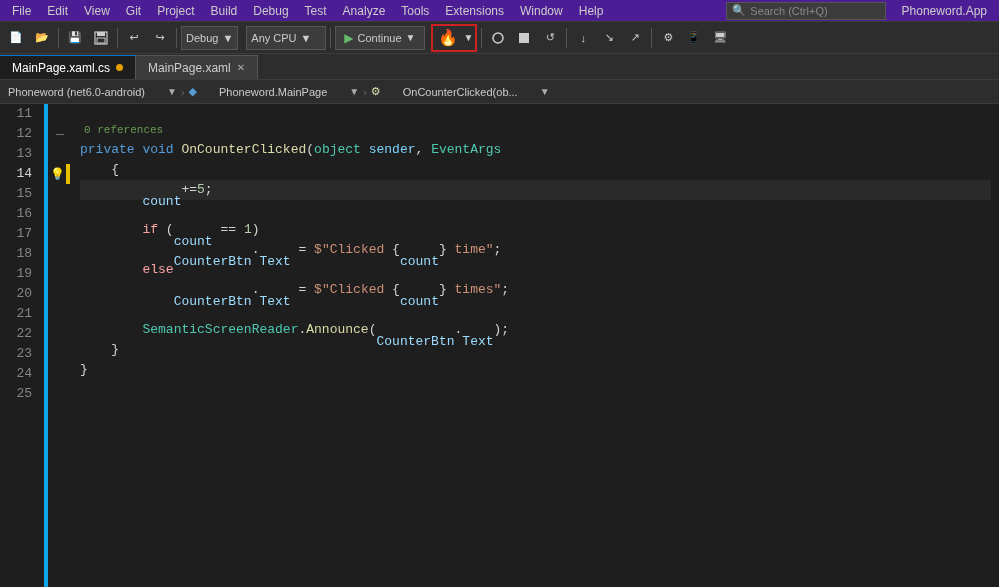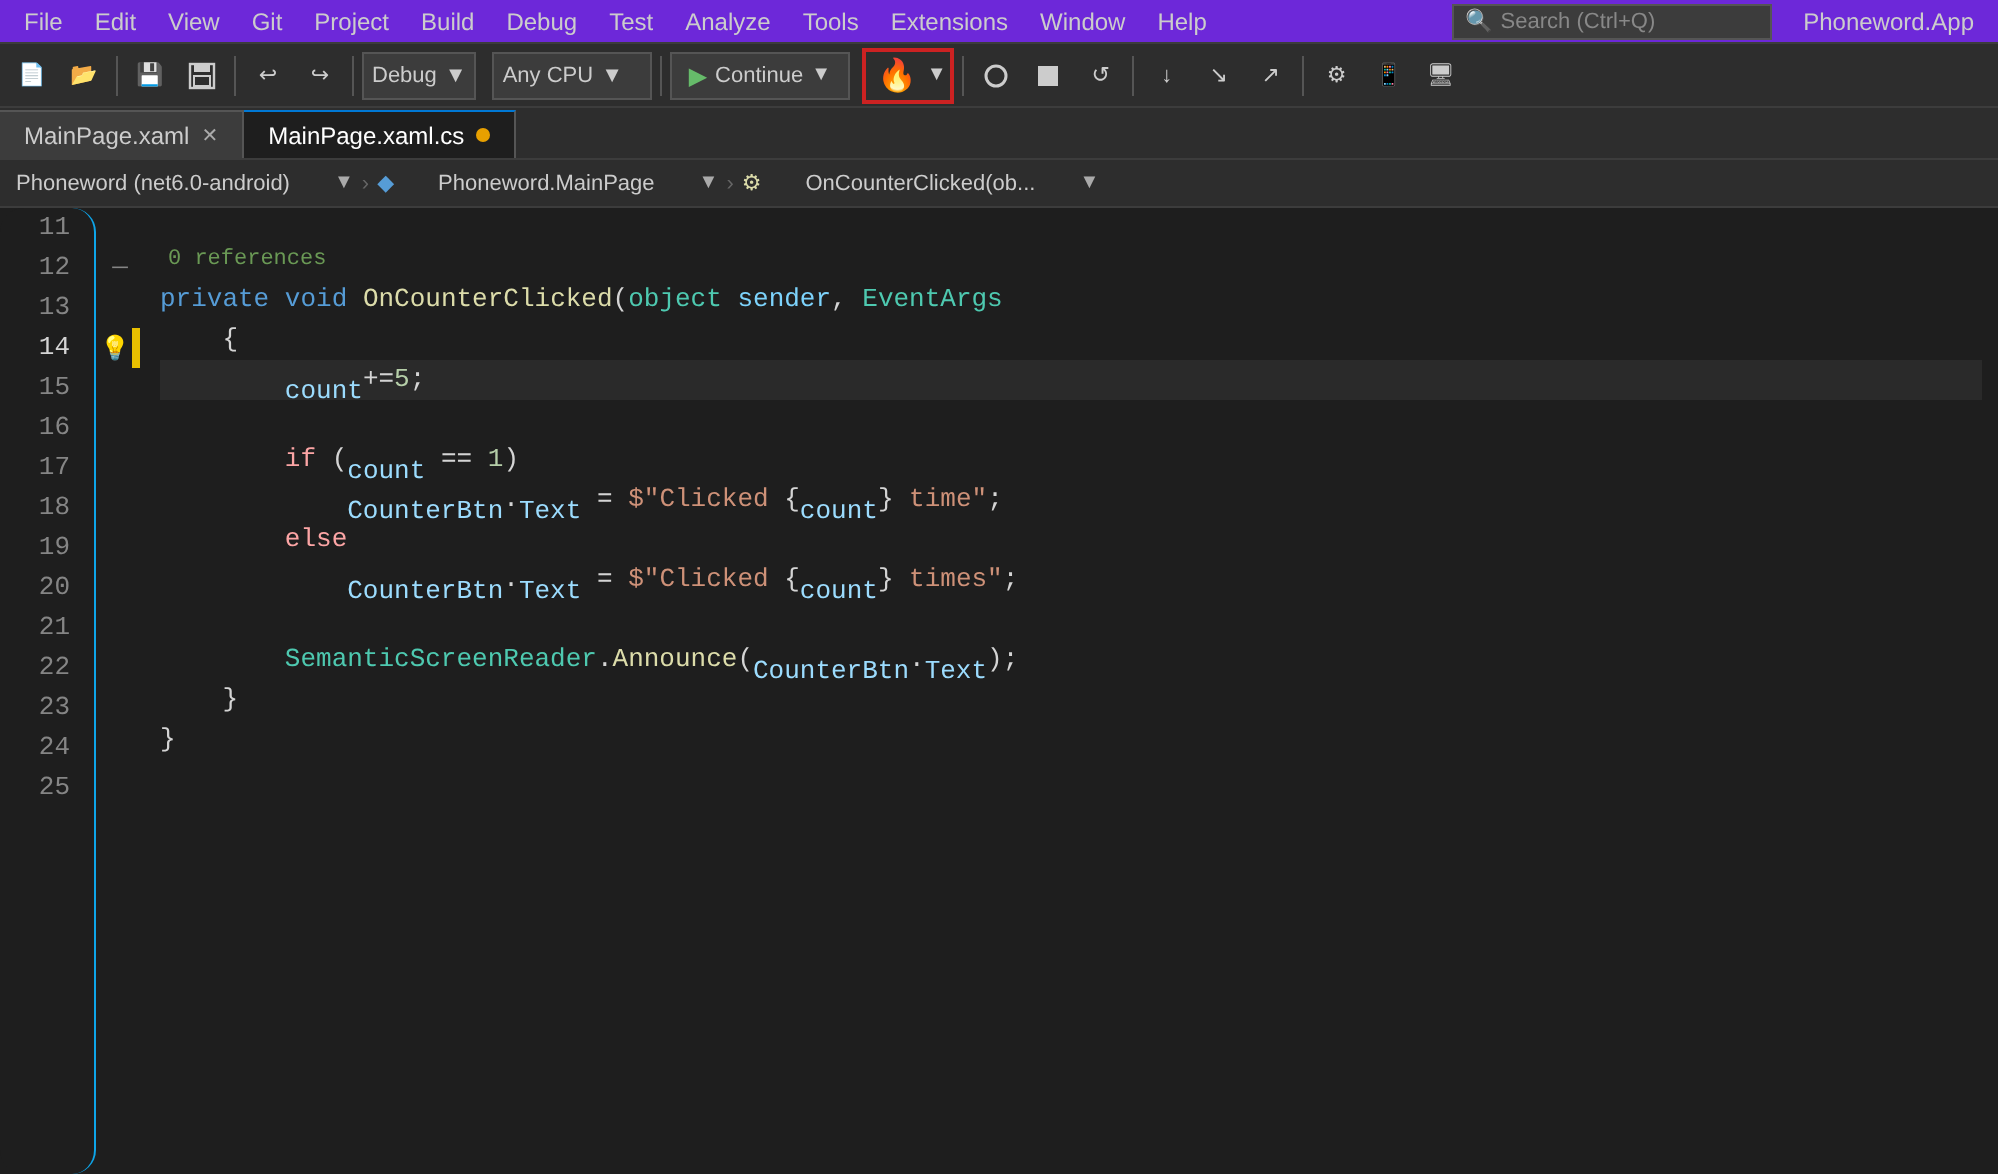--- a/index.html
+++ b/index.html
@@ -1,20 +1,20 @@
 <!DOCTYPE html>
 <html><head>
   <meta charset="utf-8">
   <style>
     * { margin: 0; padding: 0; box-sizing: border-box; }
     body { font-family: 'Segoe UI', sans-serif; background: #1e1e1e; color: #d4d4d4; width: 999px; height: 587px; overflow: hidden; }
 
     
     .menu-bar {
-      background: #6d28d9;
+      background: #4c1d95;
       height: 22px;
       display: flex;
       align-items: center;
       padding: 0 4px;
       border-bottom: 1px solid #3c3c3c;
     }
     .menu-item {
       color: #cccccc;
       font-size: 12px;
       padding: 2px 8px;
@@ -177,22 +177,21 @@
     .line-numbers {
       background: #1e1e1e;
       padding: 0 8px;
       text-align: right;
       color: #858585;
       font-family: 'Consolas', 'Courier New', monospace;
       font-size: 13px;
       line-height: 20px;
       user-select: none;
       min-width: 48px;
-      border-right: 1px solid #0ea5e9;
-      border-radius: 12px;
+      border-right: 4px solid #0ea5e9;
     }
     .line-numbers .ln {
       height: 20px;
       display: flex;
       align-items: center;
       justify-content: flex-end;
       padding-right: 4px;
     }
     .gutter {
       width: 24px;
@@ -227,21 +226,21 @@
       font-family: Liberation Mono, monospace;
       font-size: 13px;
       line-height: 20px;
       padding: 16px 8px;
       overflow: hidden;
     }
     .code-line {
       height: 20px;
       white-space: pre;
       display: flex;
-      align-items: center;
+      align-items: flex-start;
     }
     .code-line.highlighted {
       background: #2a2a2a;
     }
     
     .kw { color: #569cd6; }
     .kw2 { color: #fca5a5; }
     .fn { color: #dcdcaa; }
     .type { color: #4ec9b0; }
     .param { color: #7dd3fc; }
@@ -330,27 +329,27 @@
   <button class="toolbar-btn">↓</button>
   <button class="toolbar-btn">↘</button>
   <button class="toolbar-btn">↗</button>
   <div class="toolbar-separator"></div>
   <button class="toolbar-btn">⚙</button>
   <button class="toolbar-btn">📱</button>
   <button class="toolbar-btn">🖥</button>
 </div>
 
 <div class="tabs-bar">
+  <div class="tab active">
+    <span>MainPage.xaml.cs</span>
+    <span class="tab-modified"></span>
+  </div>
   <div class="tab">
     <span>MainPage.xaml</span>
     <span class="tab-close">✕</span>
-  </div>
-  <div class="tab active">
-    <span>MainPage.xaml.cs</span>
-    <span class="tab-modified"></span>
   </div>
 </div>
 
 <div class="breadcrumb-bar">
   <div class="breadcrumb-item">
     <span>Phoneword (net6.0-android)</span>
     <span class="breadcrumb-dropdown">▼</span>
   </div>
   <span class="breadcrumb-separator">›</span>
   <div class="breadcrumb-item">

